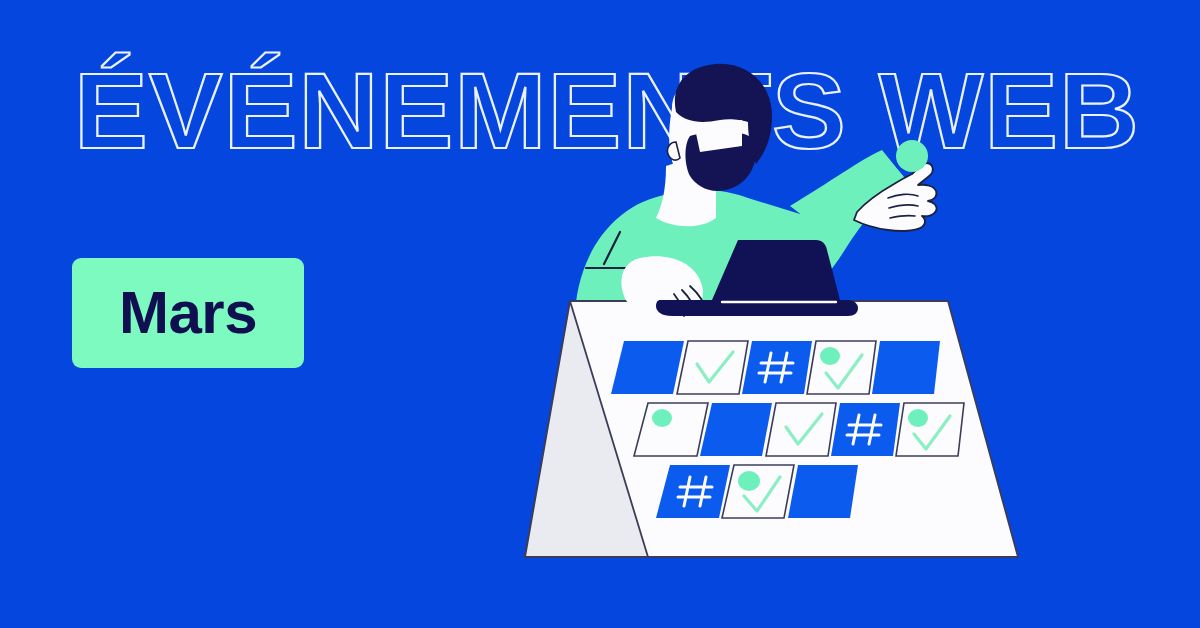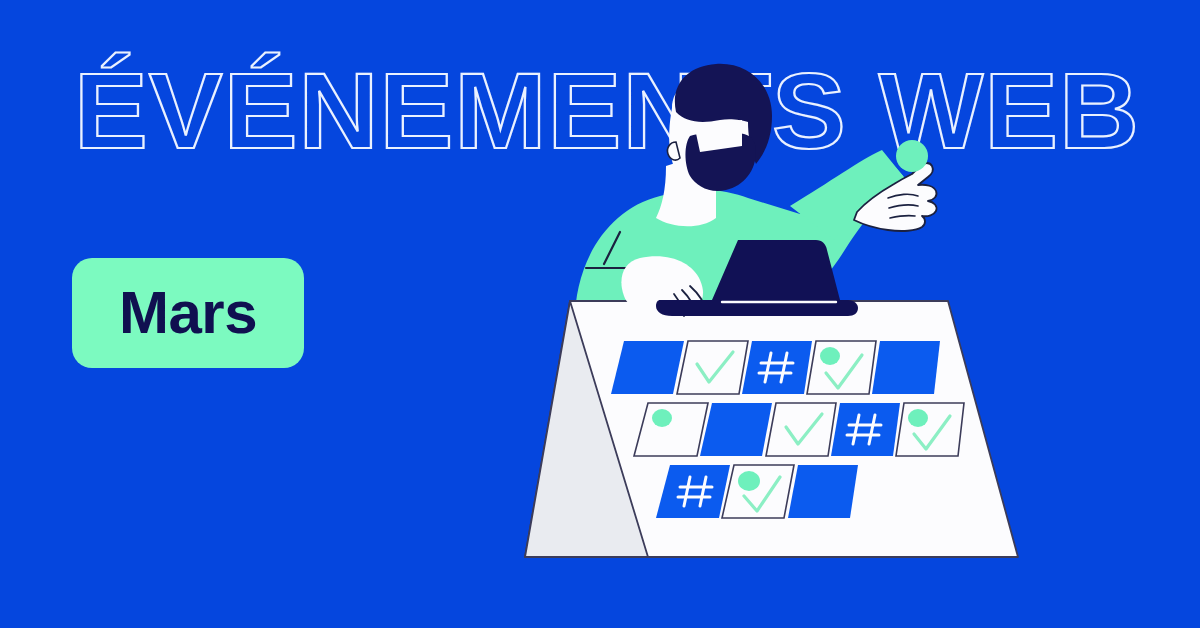--- a/index.html
+++ b/index.html
@@ -39,21 +39,21 @@
   }
 
   
   #month-badge {
     position: absolute;
     left: 72px;
     top: 258px;
     width: 232px;
     height: 110px;
     background: #7CFAC0;
-    border-radius: 20px;
+    border-radius: 9px;
     display: flex;
     align-items: center;
     justify-content: center;
     z-index: 3;
   }
   #month-badge .label {
     color: #101050;
     font-size: 60px;
     font-weight: 700;
     letter-spacing: -0.5px;

